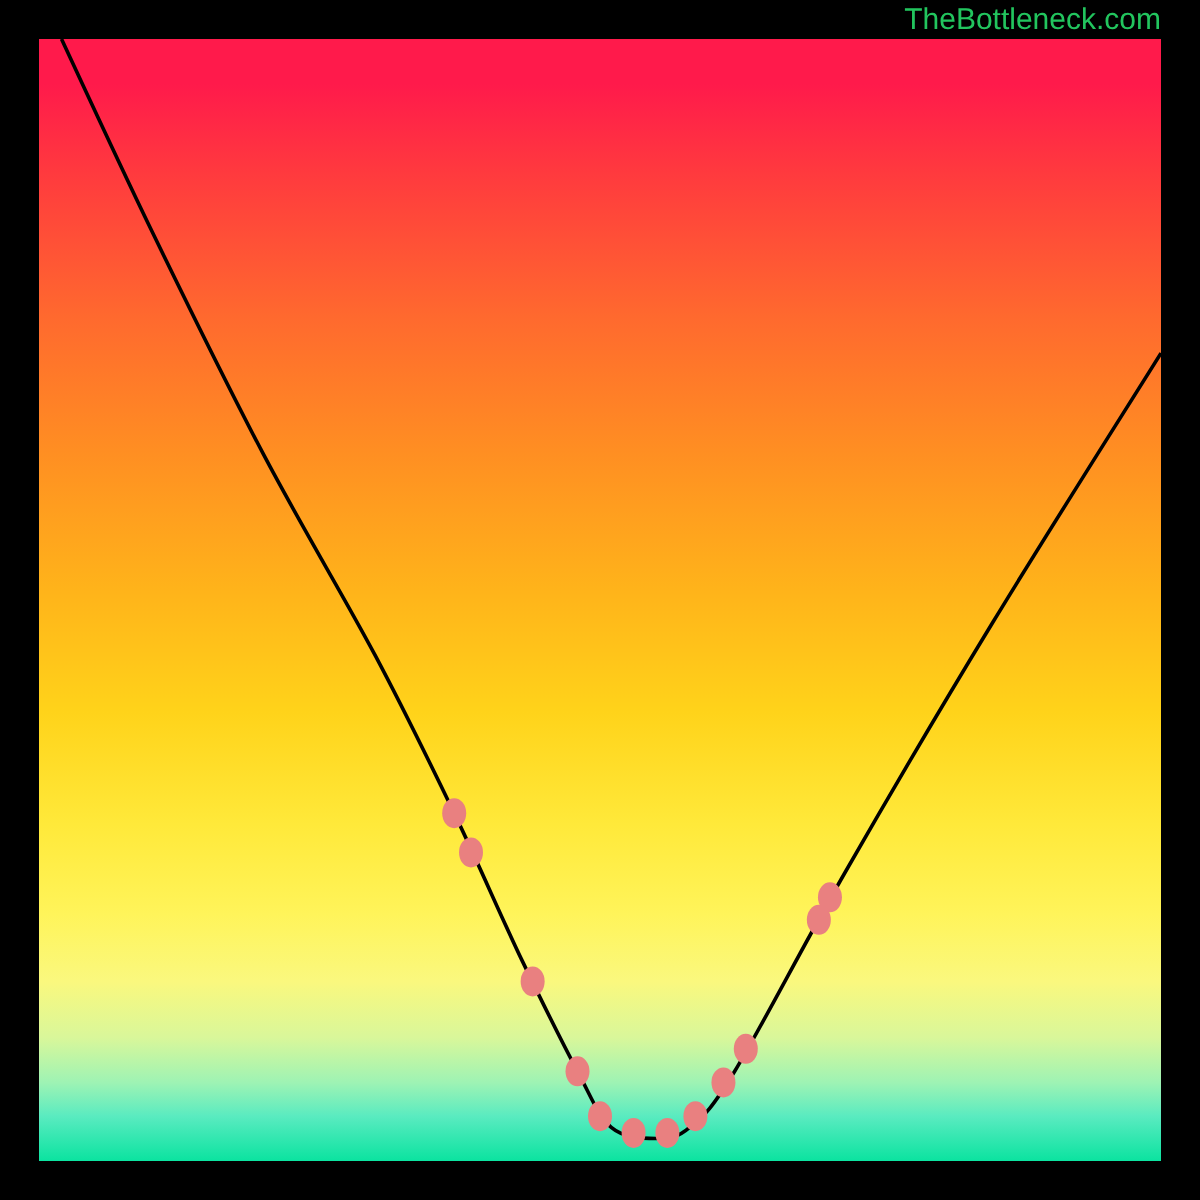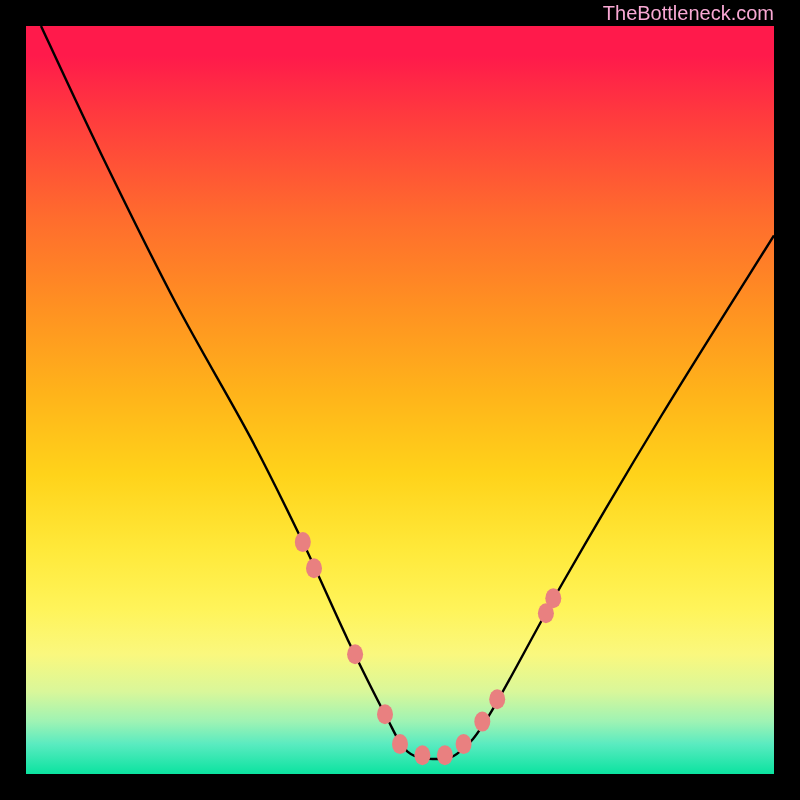--- a/index.html
+++ b/index.html
@@ -36,21 +36,21 @@
       #5aebc0 96%,
       #0be3a0 100%
     );
   }
   .watermark {
     position: absolute;
     top: 0;
     right: 26px;
     height: 26px;
     line-height: 26px;
-    color: #f9a8d4;
+    color: #22c55e;
     font-size: 20px;
     background: transparent;
     z-index: 10;
   }
   svg.curve {
     position: absolute;
     top: 26px;
     left: 26px;
     width: 748px;
     height: 748px;

